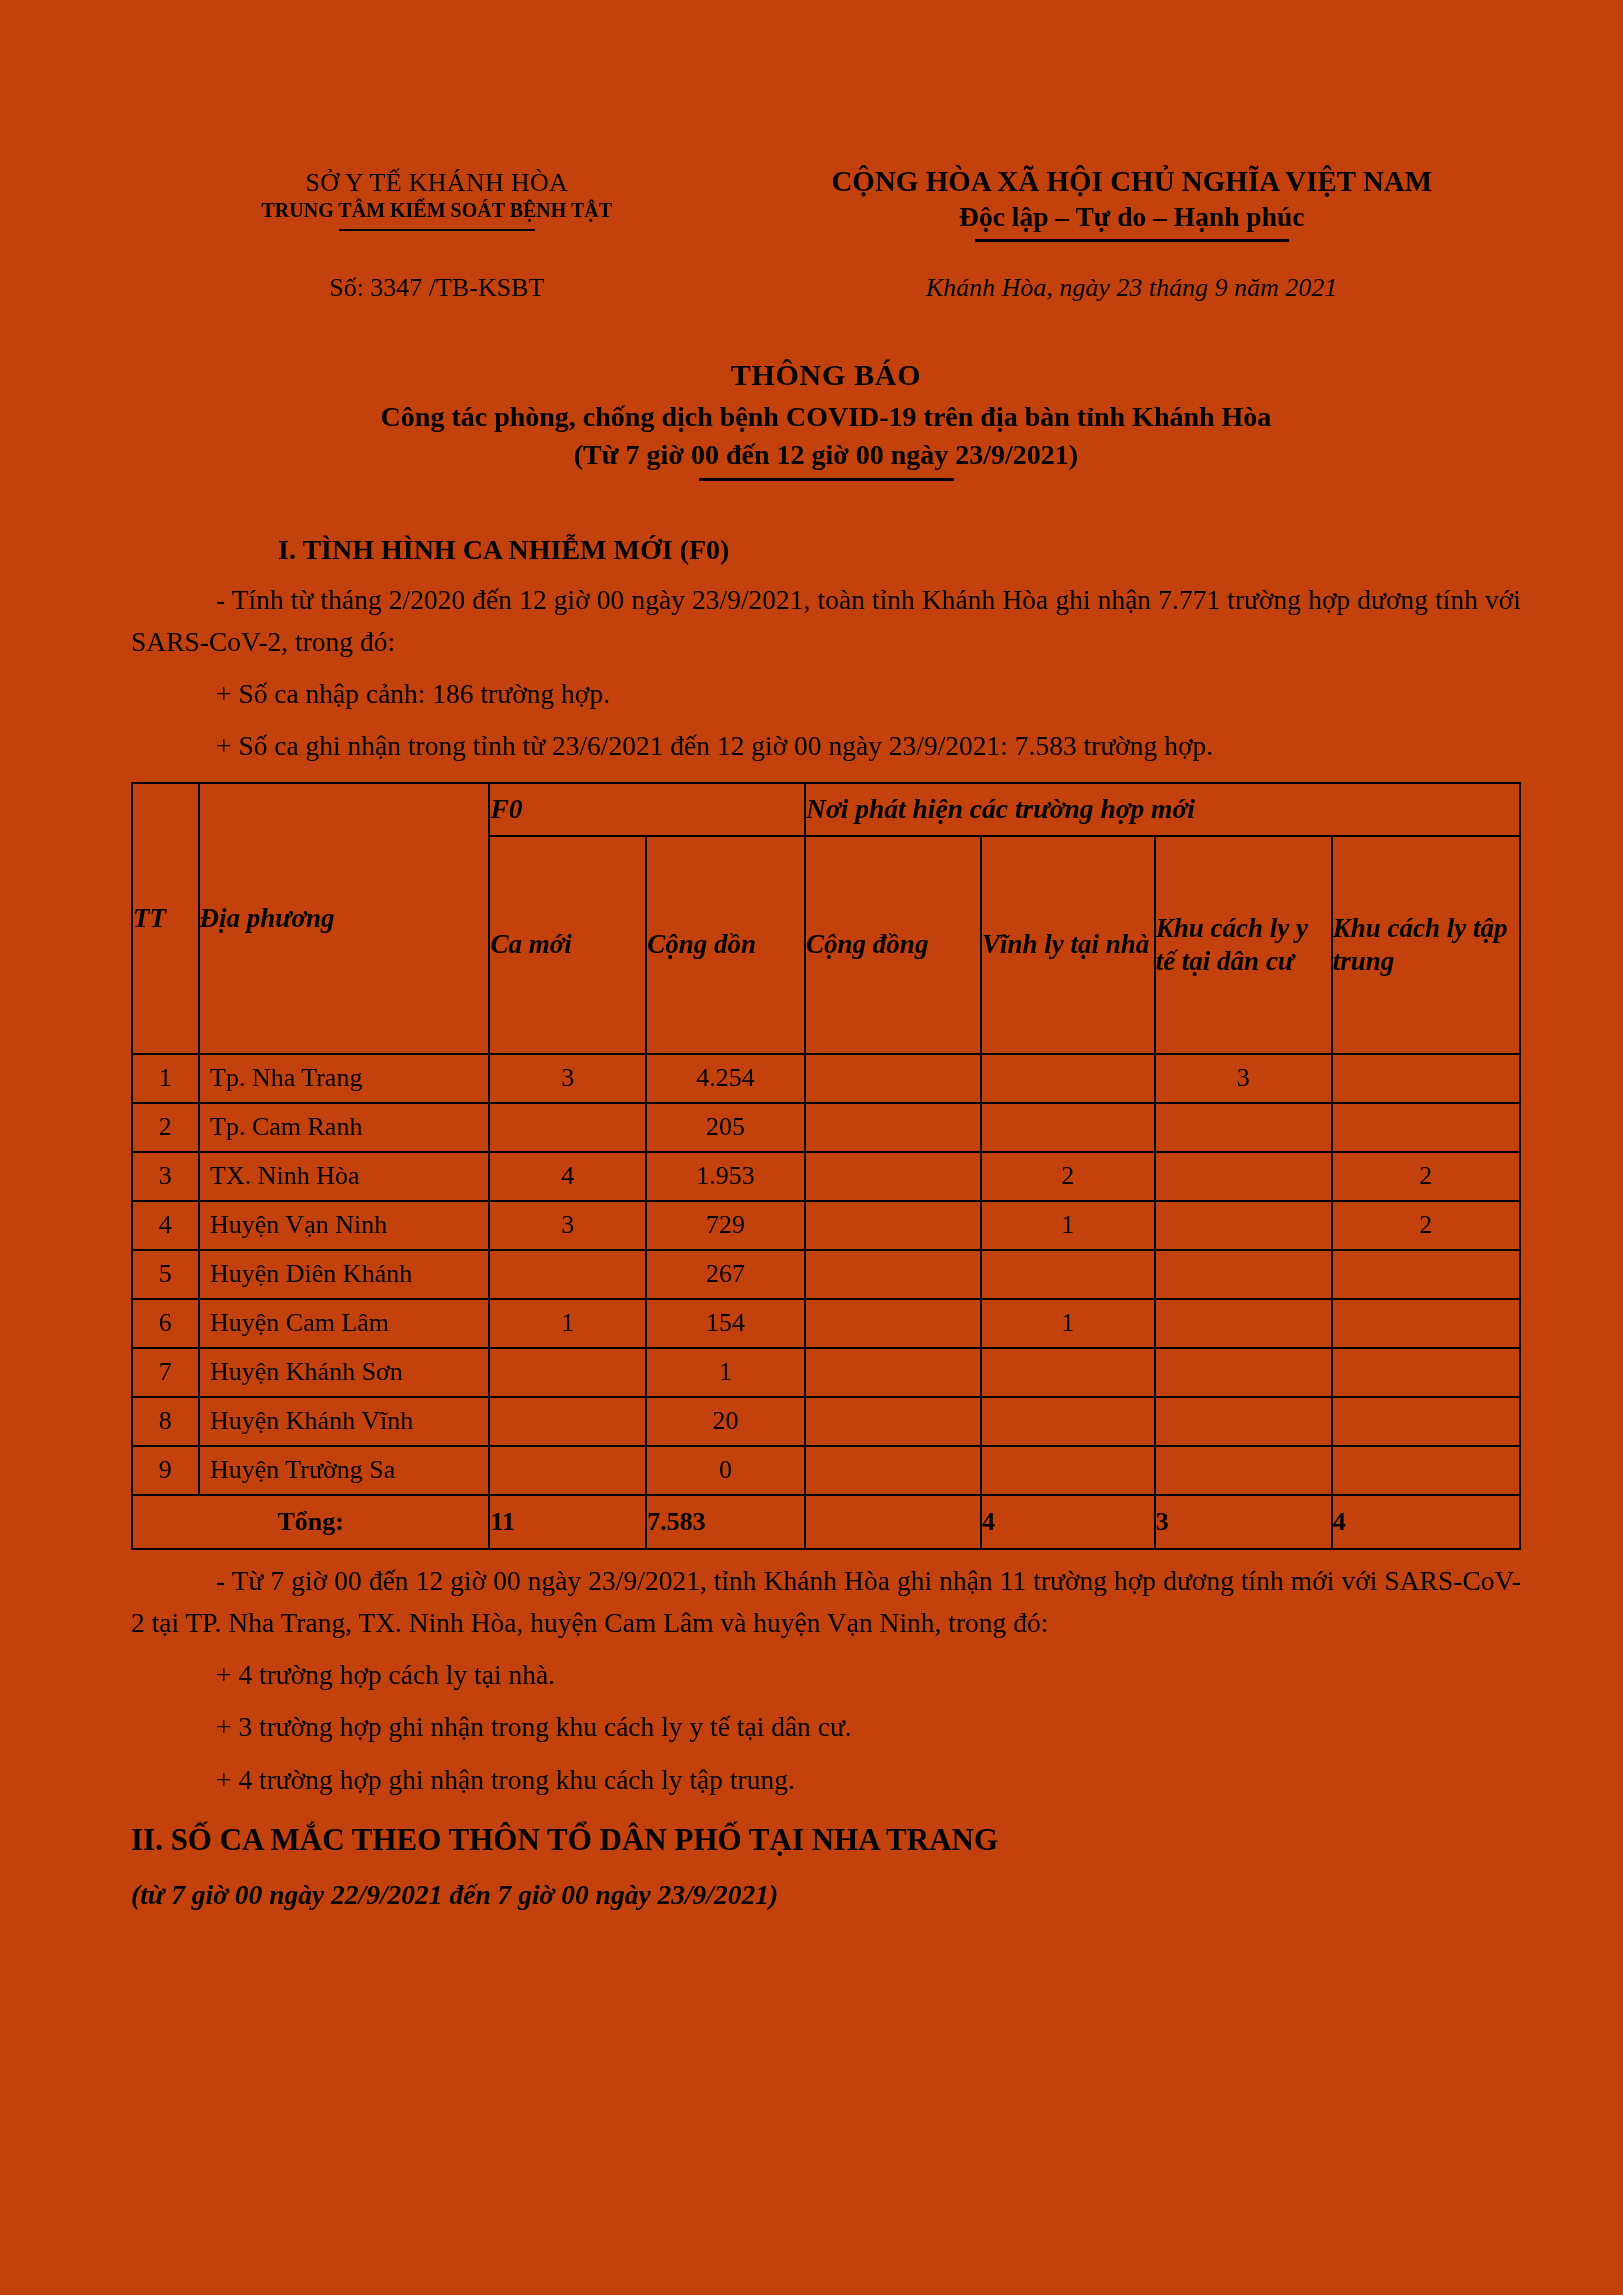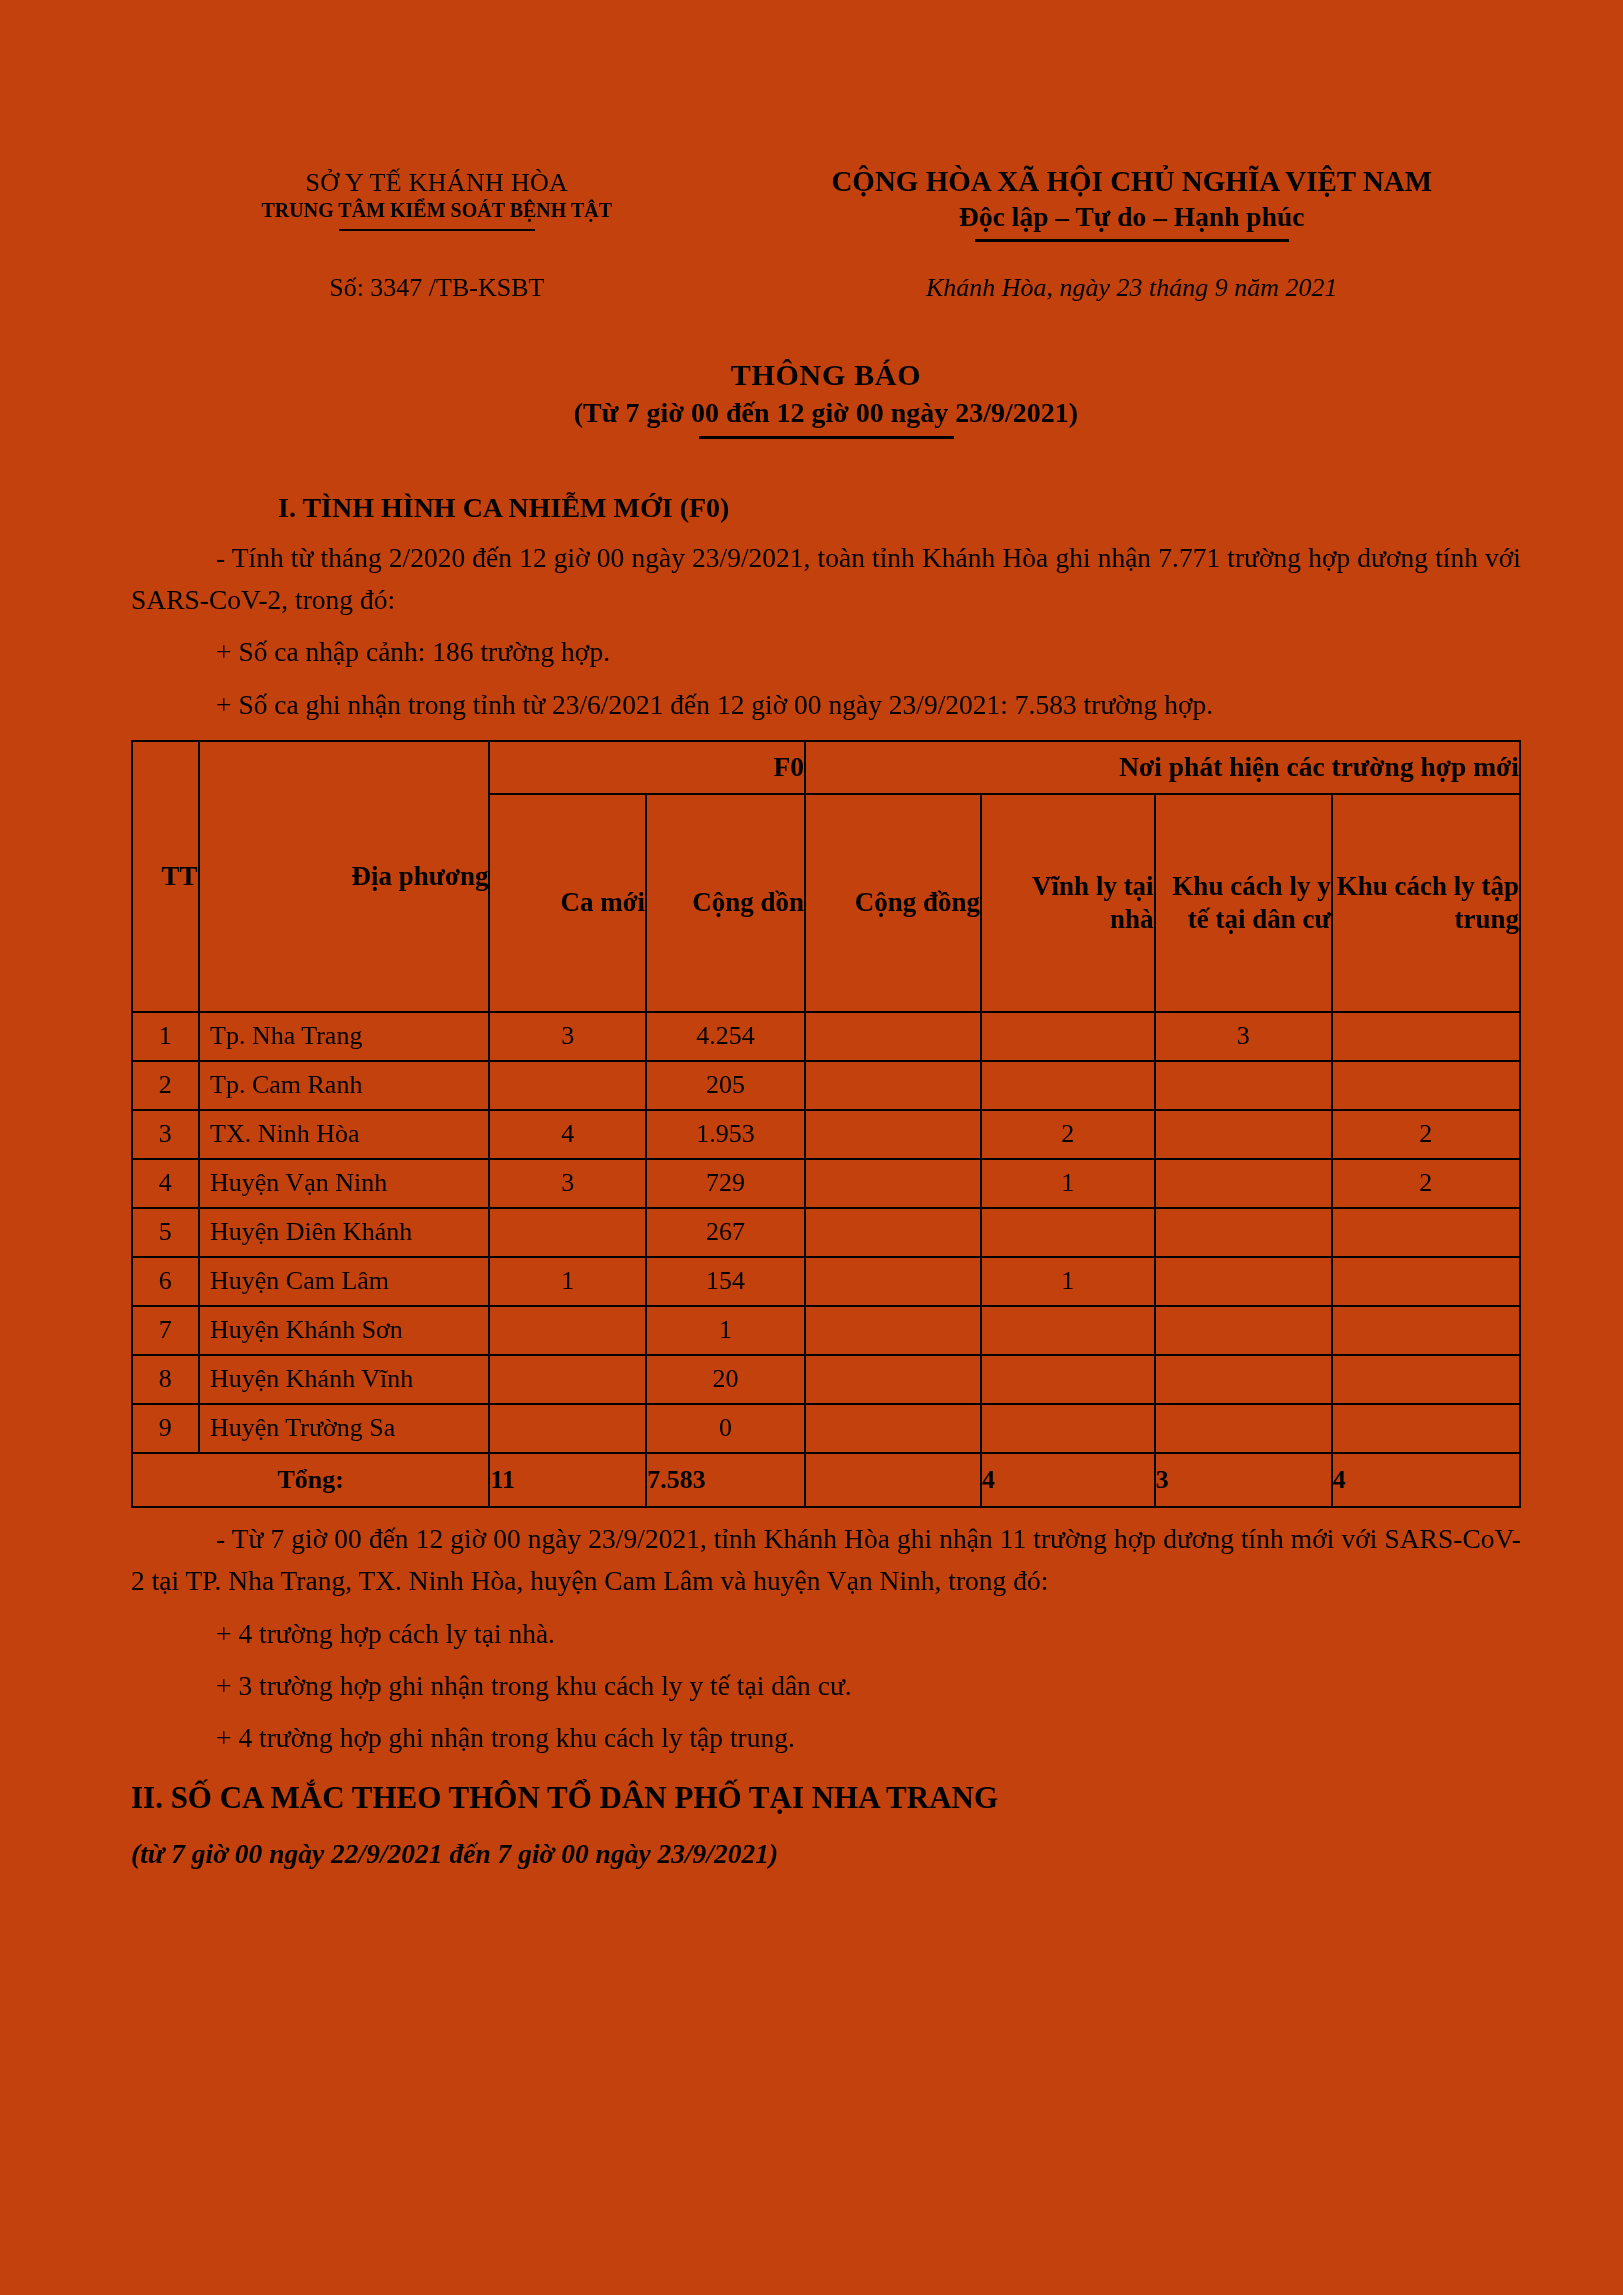--- a/index.html
+++ b/index.html
@@ -169,21 +169,22 @@
     font-size: 26px;
   }
   table.stats td, table.stats th {
     border: 2px solid #000;
     padding: 0;
     vertical-align: middle;
     font-weight: normal;
   }
   table.stats th {
     font-weight: bold;
-    text-align: right;
+    text-align: left;
+    font-style: italic;
   }
   .th-group {
     height: 51px;
     font-size: 27.5px;
   }
   .th-tall {
     height: 216px;
     font-size: 27px;
     line-height: 1.22;
     padding: 0 3.9px;
@@ -252,20 +253,21 @@
       <div class="subline-left">
         <span class="docnum">Số: 3347  /TB-KSBT</span>
       </div>
       <div class="subline-right">
         <span class="placedate">Khánh Hòa, ngày  23  tháng 9 năm 2021</span>
       </div>
     </div>
 
     <div class="titleblock">
       <div class="title-main">THÔNG BÁO</div>
+      <div class="title-sub1">Công tác phòng, chống dịch bệnh COVID-19 trên địa bàn tỉnh Khánh Hòa</div>
       <div class="title-sub2">(Từ 7 giờ 00 đến 12 giờ 00 ngày 23/9/2021)</div>
       <div class="title-rule"></div>
     </div>
 
     <div class="section-head">I. TÌNH HÌNH CA NHIỄM MỚI (F0)</div>
     <div class="para dash">- Tính từ tháng 2/2020 đến 12 giờ 00 ngày 23/9/2021, toàn tỉnh Khánh Hòa ghi nhận 7.771 trường hợp dương tính với SARS-CoV-2, trong đó:</div>
     <div class="para plus">+ Số ca nhập cảnh: 186 trường hợp.</div>
     <div class="para plus">+ Số ca ghi nhận trong tỉnh từ 23/6/2021 đến 12 giờ 00 ngày 23/9/2021: 7.583 trường hợp.</div>
 
     <table class="stats">

